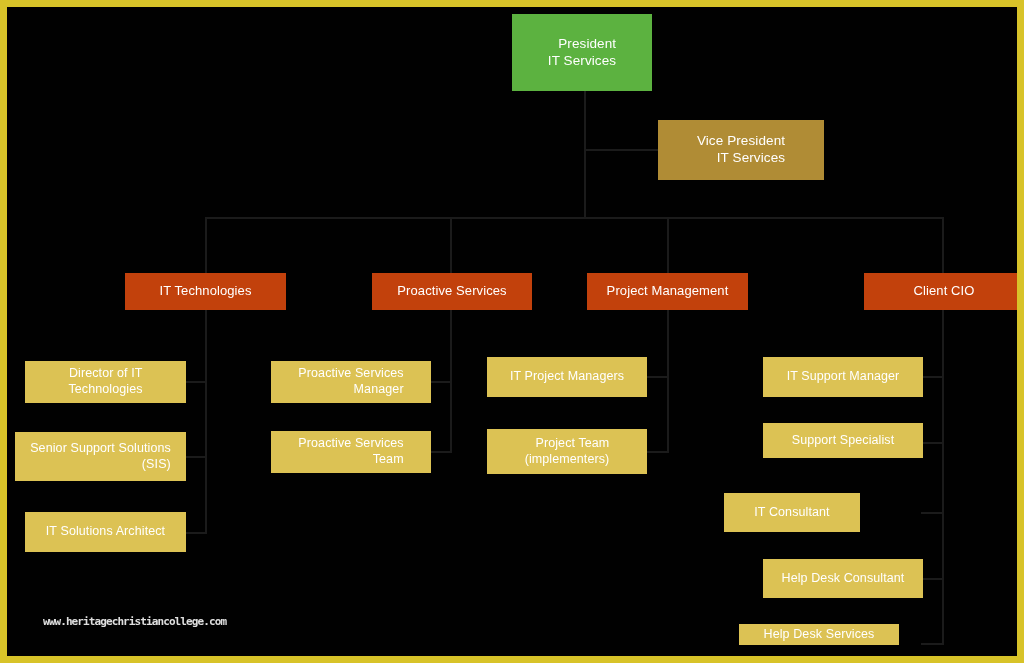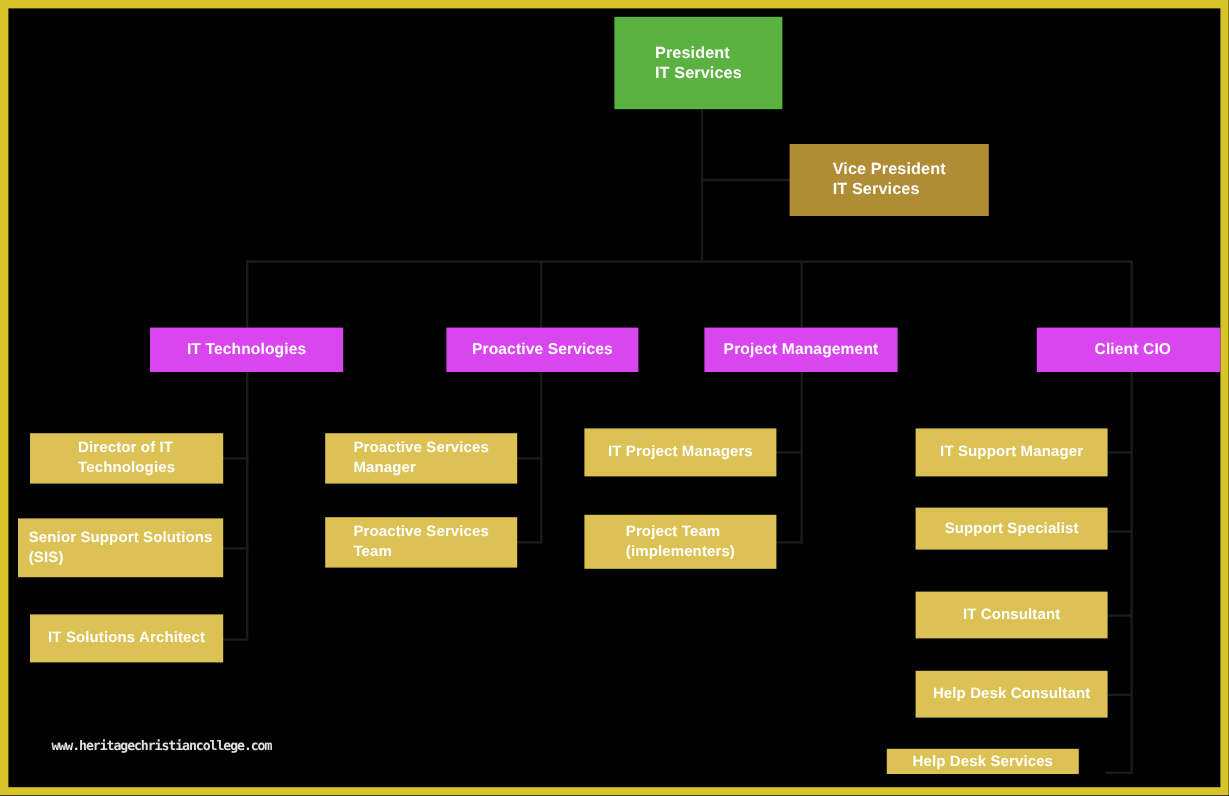--- a/index.html
+++ b/index.html
@@ -29,39 +29,39 @@
   }
   .conn.v { width: 2px; }
   .conn.h { height: 2px; }
 
   
   .node {
     position: absolute;
     display: flex;
     align-items: center;
     justify-content: center;
-    text-align: left;
+    text-align: right;
     color: #ffffff;
-    font-weight: bold;
+    font-weight: normal;
     line-height: 1.25;
     padding: 2px 6px;
     letter-spacing: 0.1px;
     white-space: pre-line;
   }
 
   .node.level-president {
     background: #5cb240;
     font-size: 13.5px;
   }
   .node.level-vp {
     background: #b08c35;
     font-size: 13.5px;
   }
   .node.level-division {
-    background: #d946ef;
+    background: #c2410c;
     font-size: 13px;
   }
   .node.level-leaf {
     background: #dcc254;
     font-size: 12.5px;
   }
 
   
   #watermark {
     position: absolute;
@@ -133,19 +133,19 @@
 Manager</div>
   <div class="node level-leaf" style="left:264px; top:424px; width:160px; height:42px;">Proactive Services
 Team</div>
 
   <div class="node level-leaf" style="left:480px; top:350px; width:160px; height:40px;">IT Project Managers</div>
   <div class="node level-leaf" style="left:480px; top:422px; width:160px; height:45px;">Project Team
 (implementers)</div>
 
   <div class="node level-leaf" style="left:756px; top:350px; width:160px; height:40px;">IT Support Manager</div>
   <div class="node level-leaf" style="left:756px; top:416px; width:160px; height:35px;">Support Specialist</div>
-  <div class="node level-leaf" style="left:756px; top:486px; width:160px; height:39px;">IT Consultant</div>
+  <div class="node level-leaf" style="left:717px; top:486px; width:136px; height:39px;">IT Consultant</div>
   <div class="node level-leaf" style="left:756px; top:552px; width:160px; height:39px;">Help Desk Consultant</div>
   <div class="node level-leaf" style="left:732px; top:617px; width:160px; height:21px;">Help Desk Services</div>
 
   <div id="watermark">www.heritagechristiancollege.com</div>
 
 </div>
 
 </body></html>

